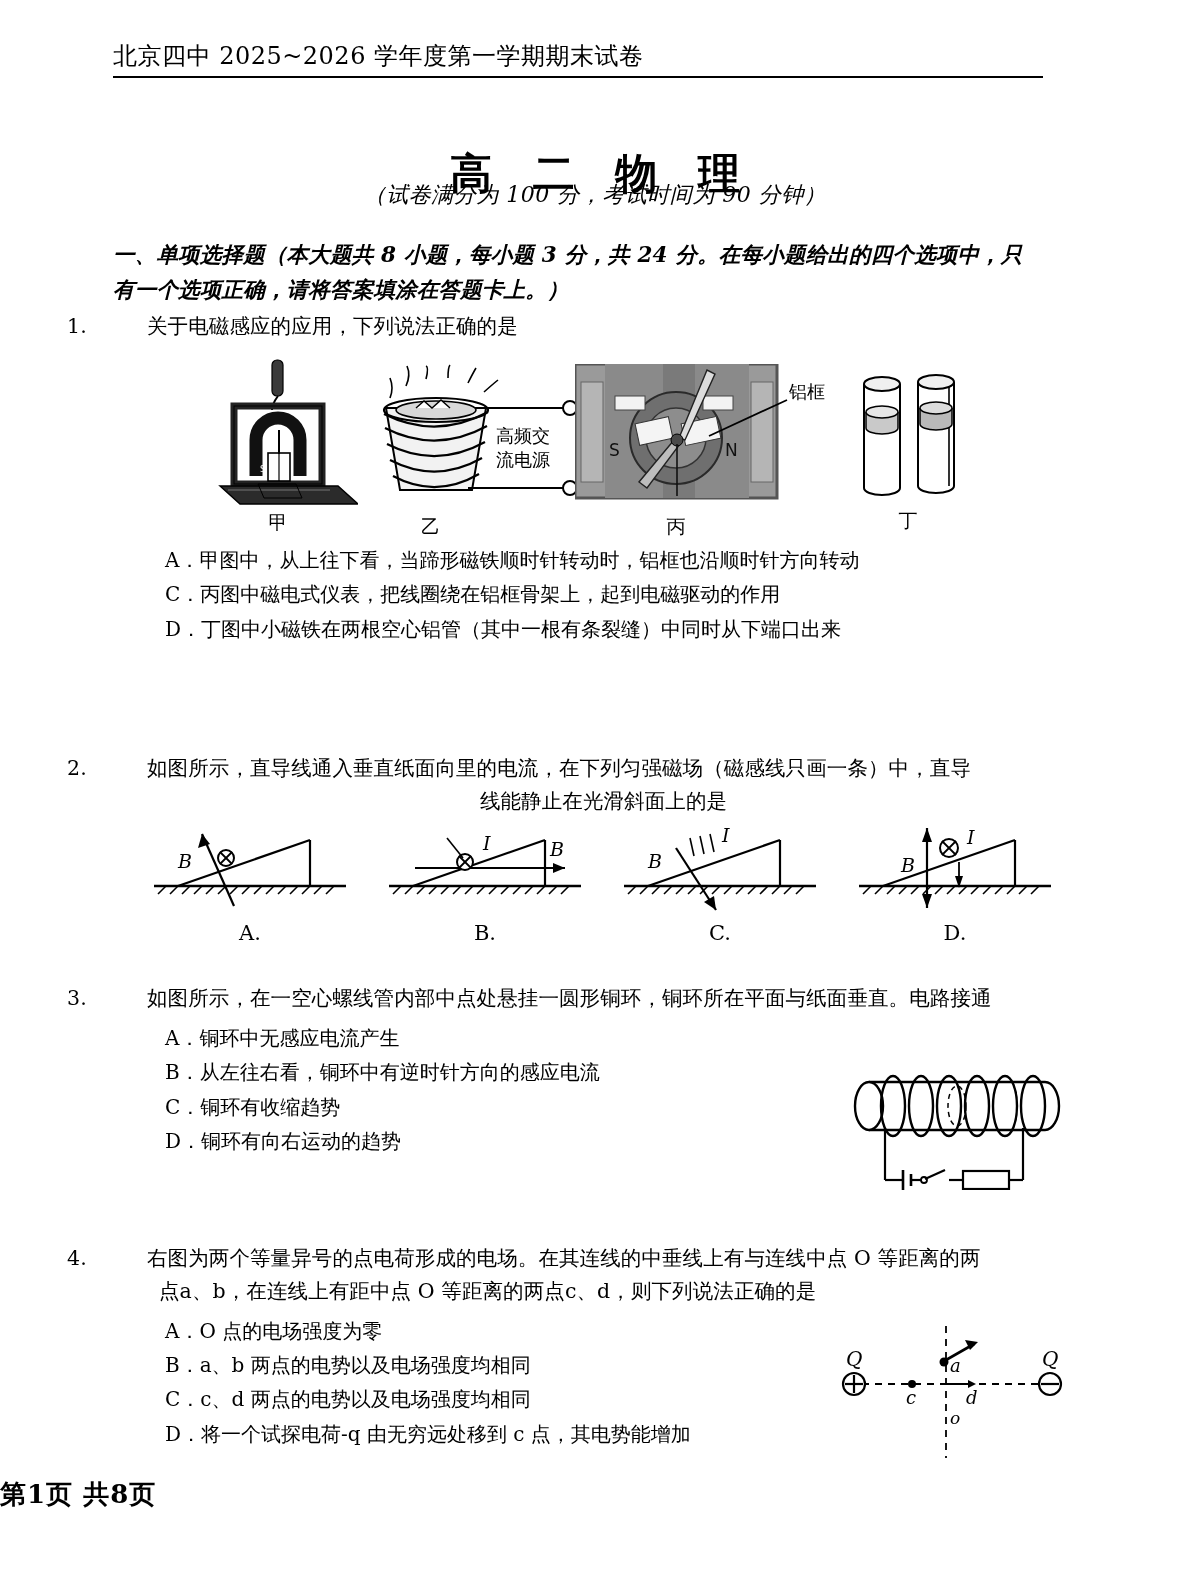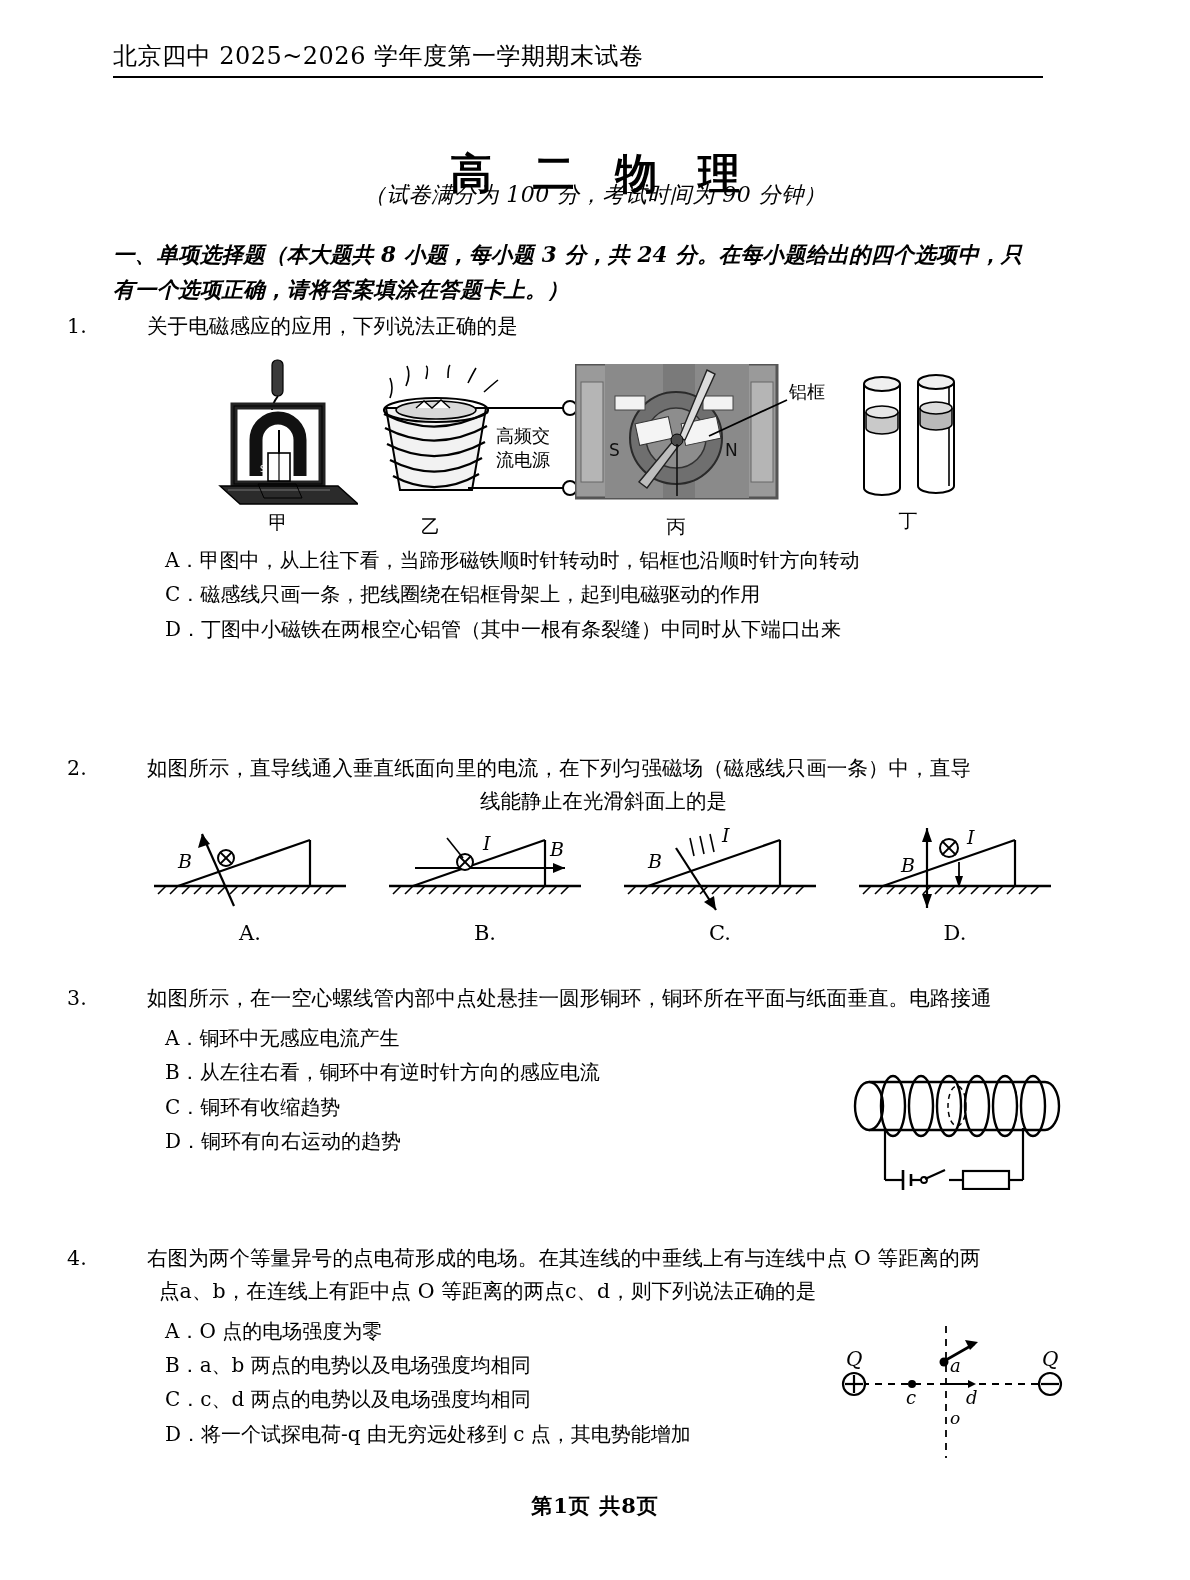--- a/index.html
+++ b/index.html
@@ -101,25 +101,25 @@
   .fig-row { position: absolute; }
   .fig-caption {
     text-align: center;
     font-size: 19px;
     margin-top: 2px;
   }
 
   
   .footer {
     position: absolute;
-    bottom: 60px;
+    bottom: 68px;
     left: 0;
     width: 1190px;
-    text-align: center;
-    font-size: 21px;
+    text-align: left;
+    font-size: 26px;
     font-weight: bold;
     letter-spacing: 1px;
   }
 
   svg { display: block; }
   .lbl { font-family: "DejaVu Sans","Liberation Sans",sans-serif; font-size: 15px; }
   .lbl-it { font-family: "DejaVu Serif","Liberation Serif",serif; font-style: italic; }
 </style>
 </head>
 <body>
@@ -257,21 +257,21 @@
           <ellipse cx="88" cy="42" rx="16" ry="6" fill="#dcdcdc" stroke="#000" stroke-width="1.5"></ellipse>
         </svg>
         <div class="fig-caption" style="width:120px;">丁</div>
       </div>
 
     </div>
   </div>
 
   <div class="q-block" style="top:543px;">
     <div class="q-opt">A．甲图中，从上往下看，当蹄形磁铁顺时针转动时，铝框也沿顺时针方向转动</div>
-    <div class="q-opt">C．磁感线只画一条，把线圈绕在铝框骨架上，起到电磁驱动的作用</div>
+    <div class="q-opt">C．丙图中磁电式仪表，把线圈绕在铝框骨架上，起到电磁驱动的作用</div>
     <div class="q-opt">D．丁图中小磁铁在两根空心铝管（其中一根有条裂缝）中同时从下端口出来</div>
   </div>
 
   <div class="q-block" style="top:752px;">
     <div class="q-stem q-hang">
       <span class="num">2.</span><span>如图所示，直导线通入垂直纸面向里的电流，在下列匀强磁场（磁感线只画一条）中，直导</span>
     </div>
     <div class="q-stem" style="padding-left:46px;text-align:center;">线能静止在光滑斜面上的是</div>
   </div>
 

